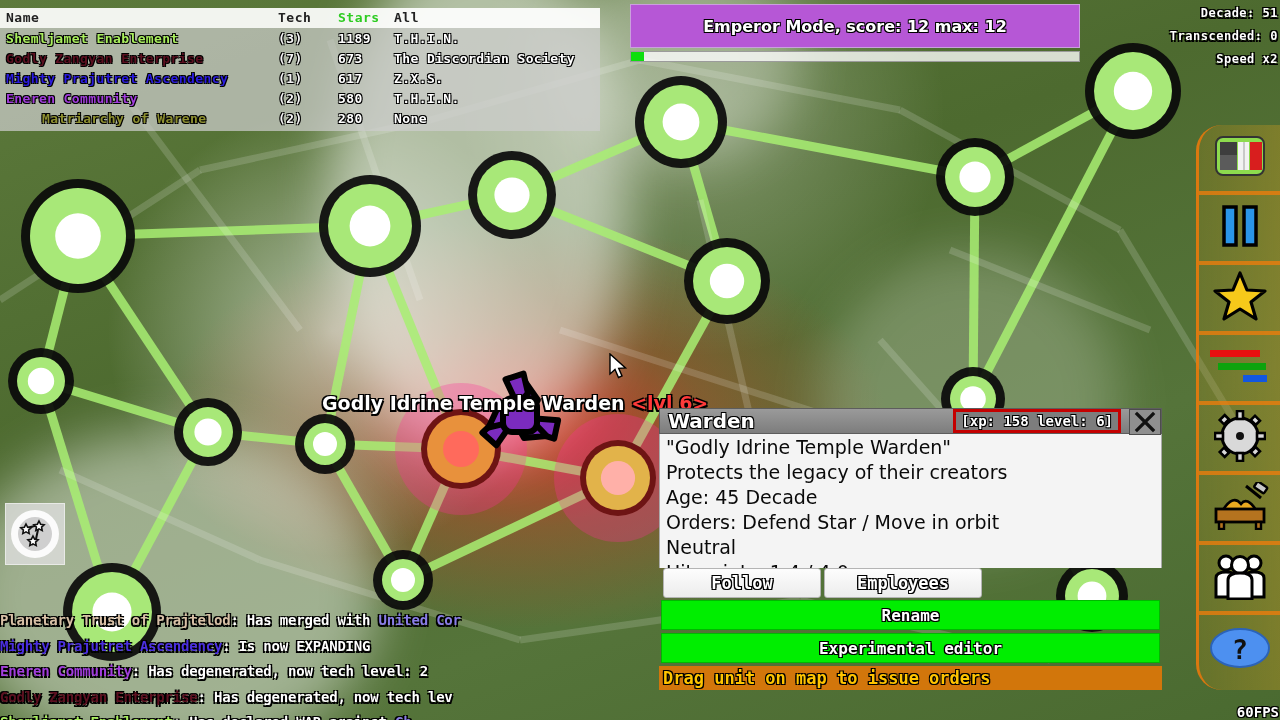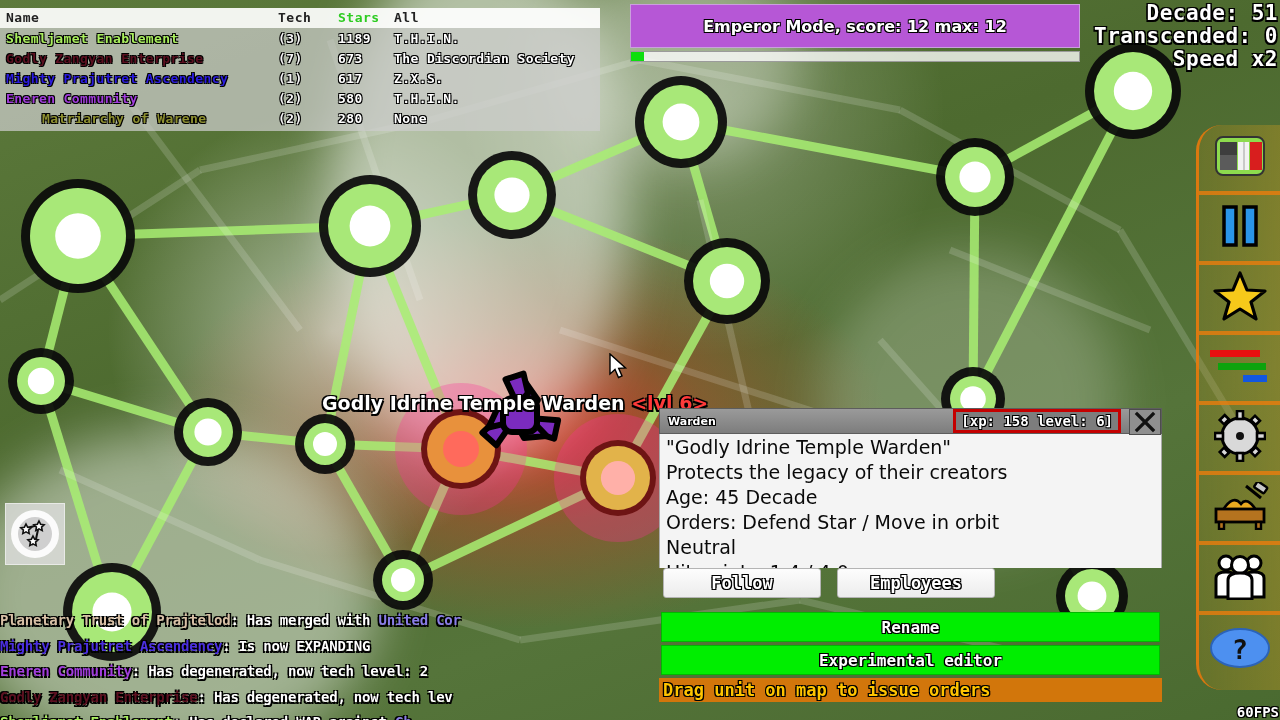--- a/index.html
+++ b/index.html
@@ -47,21 +47,21 @@
   #banner{ height:44px; background:#b657d6; border:1px solid #caa0dd;
     display:flex; align-items:center; justify-content:center;
     color:#fff; font-size:16px; font-weight:bold; font-family:"DejaVu Sans", sans-serif;
     text-shadow:-1px -1px 0 #000,1px -1px 0 #000,-1px 1px 0 #000,1px 1px 0 #000; }
   #banner-bar{ margin-top:3px; height:11px; background:rgba(255,255,255,0.78);
     border:1px solid #9b9b9b; }
   #banner-bar i{ display:block; height:100%; background:#0ddf0d; }
 
   
   #stats{ position:absolute; right:2px; top:2px; text-align:right;
-    font-family:"DejaVu Sans Mono", monospace; font-size:21px; font-weight:bold; color:#fff;
+    font-family:"DejaVu Sans Mono", monospace; font-size:12px; font-weight:bold; color:#fff;
     line-height:23px; letter-spacing:0.5px;
     text-shadow:-1.5px -1.5px 0 #000,1.5px -1.5px 0 #000,-1.5px 1.5px 0 #000,1.5px 1.5px 0 #000; }
 
   
   #unit-label{ position:absolute; left:322px; top:392px; font-size:19px; font-weight:bold;
     font-family:"DejaVu Sans", sans-serif; color:#ffffff; white-space:nowrap;
     text-shadow:-1.5px -1.5px 0 #000,1.5px -1.5px 0 #000,-1.5px 1.5px 0 #000,1.5px 1.5px 0 #000; }
   #unit-label .lvl{ color:#ff3a3a; }
 
   
@@ -74,35 +74,35 @@
     font-family:"DejaVu Sans Mono", monospace; font-size:14px; font-weight:bold;
     line-height:25.5px; letter-spacing:-0.2px; white-space:nowrap; }
   .logline{ text-shadow:-1.5px -1.5px 0 #000,1.5px -1.5px 0 #000,-1.5px 1.5px 0 #000,1.5px 1.5px 0 #000; }
   .logline .body{ color:#ffffff; }
 
   
   #warden{ position:absolute; left:659px; top:408px; width:503px; }
   #w-title{ height:26px; background:linear-gradient(180deg,#9a9a9a,#7d7d7d);
     border:1px solid #5d5d5d; display:flex; align-items:center; padding-left:8px;
     position:relative; }
-  #w-title .ttl{ color:#fff; font-size:11px; font-weight:bold;
+  #w-title .ttl{ color:#fff; font-size:20px; font-weight:bold;
     font-family:"DejaVu Sans", sans-serif;
     text-shadow:-1px -1px 0 #000,1px -1px 0 #000,-1px 1px 0 #000,1px 1px 0 #000; }
   #xp-badge{ position:absolute; right:40px; top:0; height:24px; background:#7d7d7d;
     border:3px solid #c40000; padding:0 5px; display:flex; align-items:center;
     color:#fff; font-size:14px; font-weight:bold; font-family:"DejaVu Sans Mono",monospace;
     text-shadow:-1px -1px 0 #000,1px -1px 0 #000,-1px 1px 0 #000,1px 1px 0 #000; cursor:pointer;}
   #w-close{ position:absolute; right:0; top:0; width:32px; height:26px;
     background:#8f8f8f; border:1px solid #4d4d4d; display:flex; align-items:center;
     justify-content:center; cursor:pointer; }
   #w-body{ background:#f4f4f4; border-left:1px solid #aaa; border-right:1px solid #aaa;
     padding:1px 6px 0 6px; height:134px; overflow:hidden; }
   #w-body div{ color:#0a0a0a; font-size:19px; line-height:25px;
     font-family:"DejaVu Sans", sans-serif; }
-  #w-btnrow{ display:flex; gap:16px; padding:0 4px 14px 4px; background:transparent; }
+  #w-btnrow{ display:flex; gap:3px; padding:0 4px 2px 4px; background:transparent; }
   .wbtn{ flex:0 0 158px; height:30px; background:linear-gradient(180deg,#fdfdfd,#ececec);
     border:1px solid #b4b4b4; border-radius:3px; display:flex; align-items:center;
     justify-content:center; cursor:pointer; color:#fff; font-weight:bold; font-size:17px;
     font-family:"DejaVu Sans Mono", monospace;
     text-shadow:-1.2px -1.2px 0 #000,1.2px -1.2px 0 #000,-1.2px 1.2px 0 #000,1.2px 1.2px 0 #000; }
   .greenbtn{ height:30px; margin:0 2px 3px 2px; background:#00ee00; border:1px solid #00b800;
     display:flex; align-items:center; justify-content:center; cursor:pointer;
     color:#fff; font-weight:bold; font-size:16px; font-family:"DejaVu Sans Mono", monospace;
     text-shadow:-1.2px -1.2px 0 #000,1.2px -1.2px 0 #000,-1.2px 1.2px 0 #000,1.2px 1.2px 0 #000; }
   #w-hint{ height:24px; background:#d2760b; display:flex; align-items:center; padding-left:4px;

